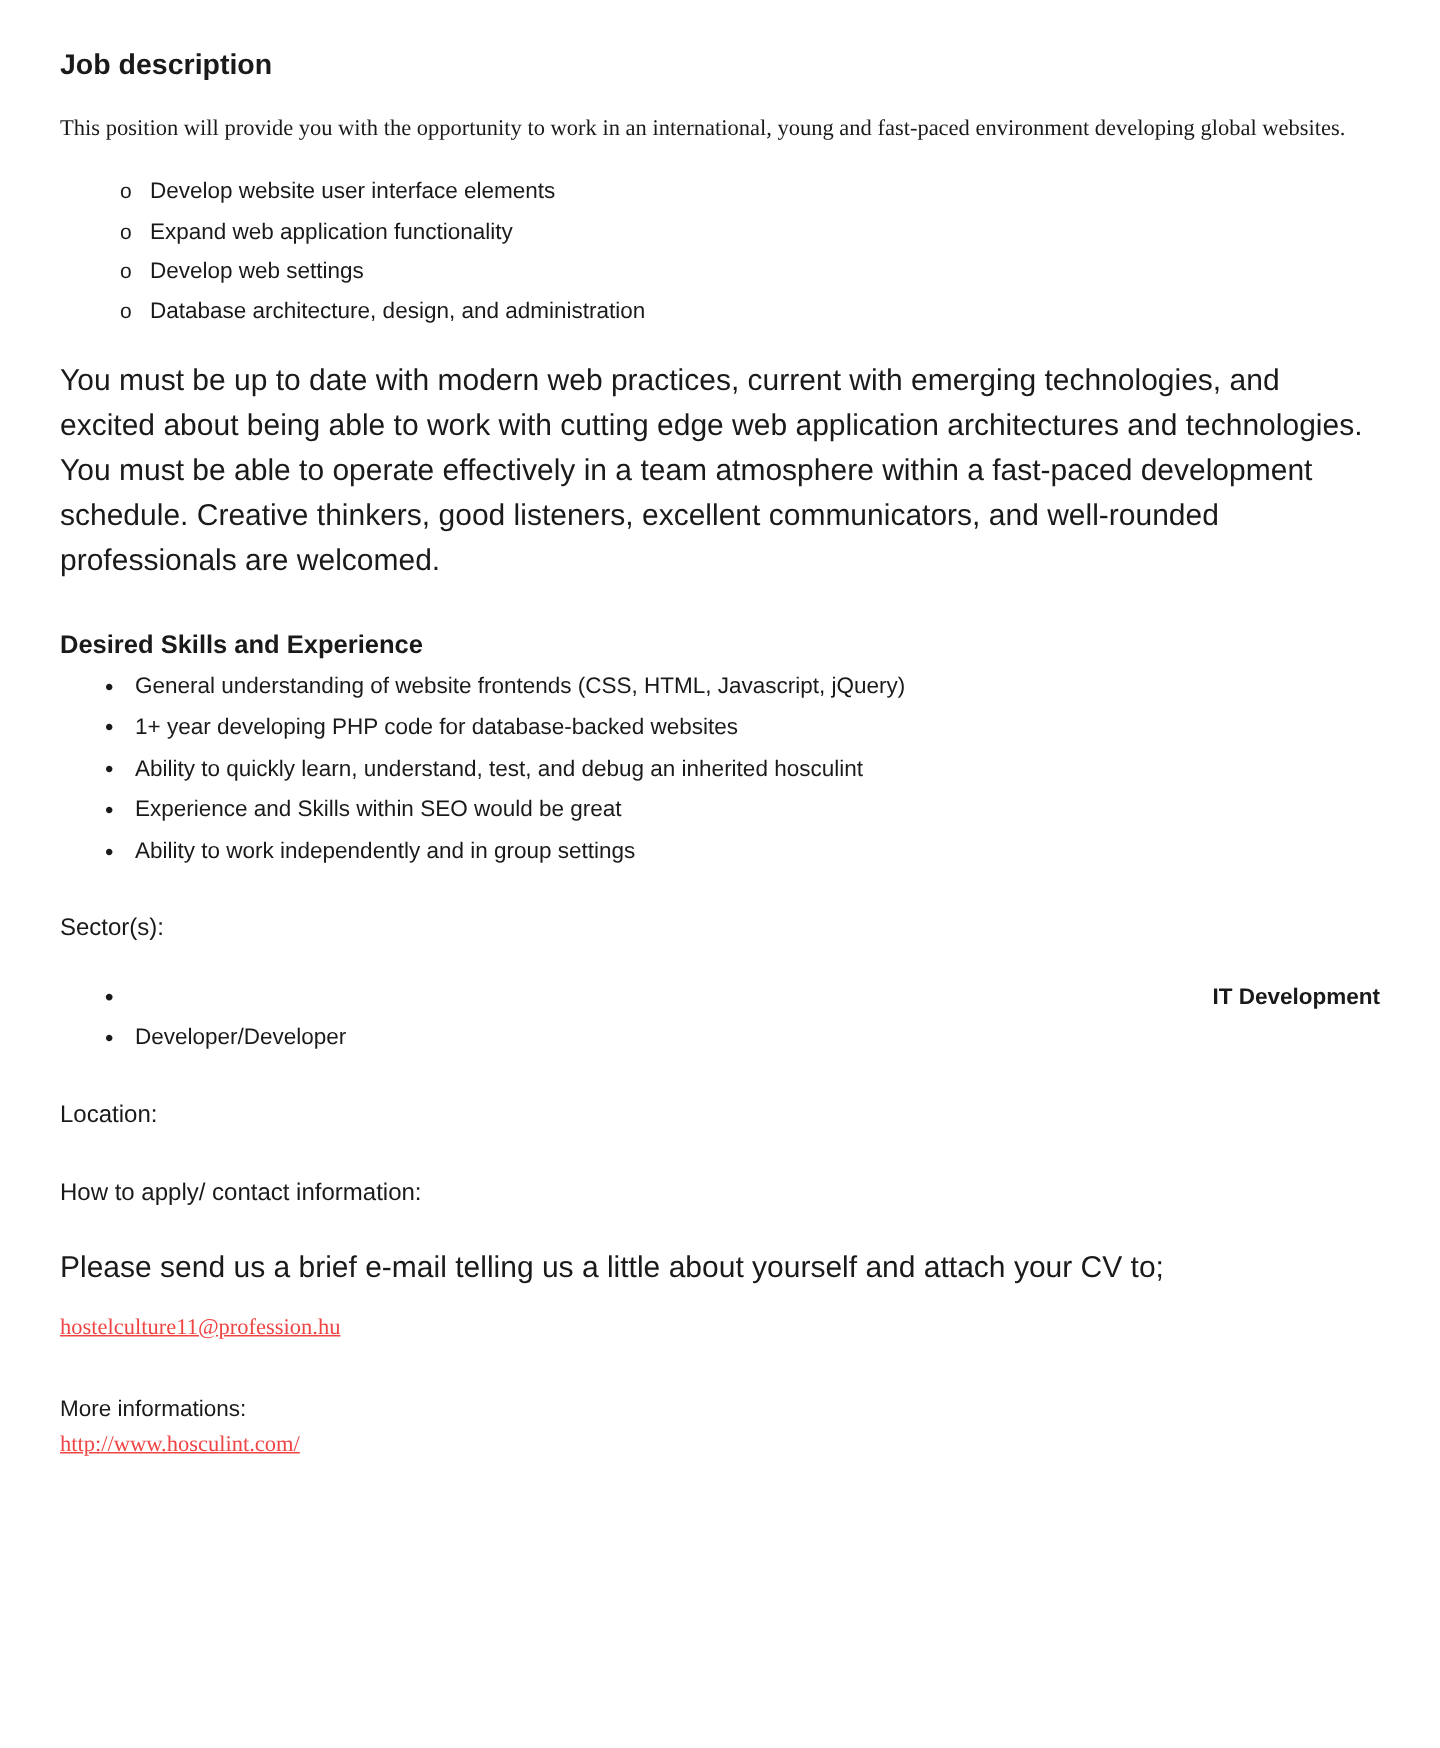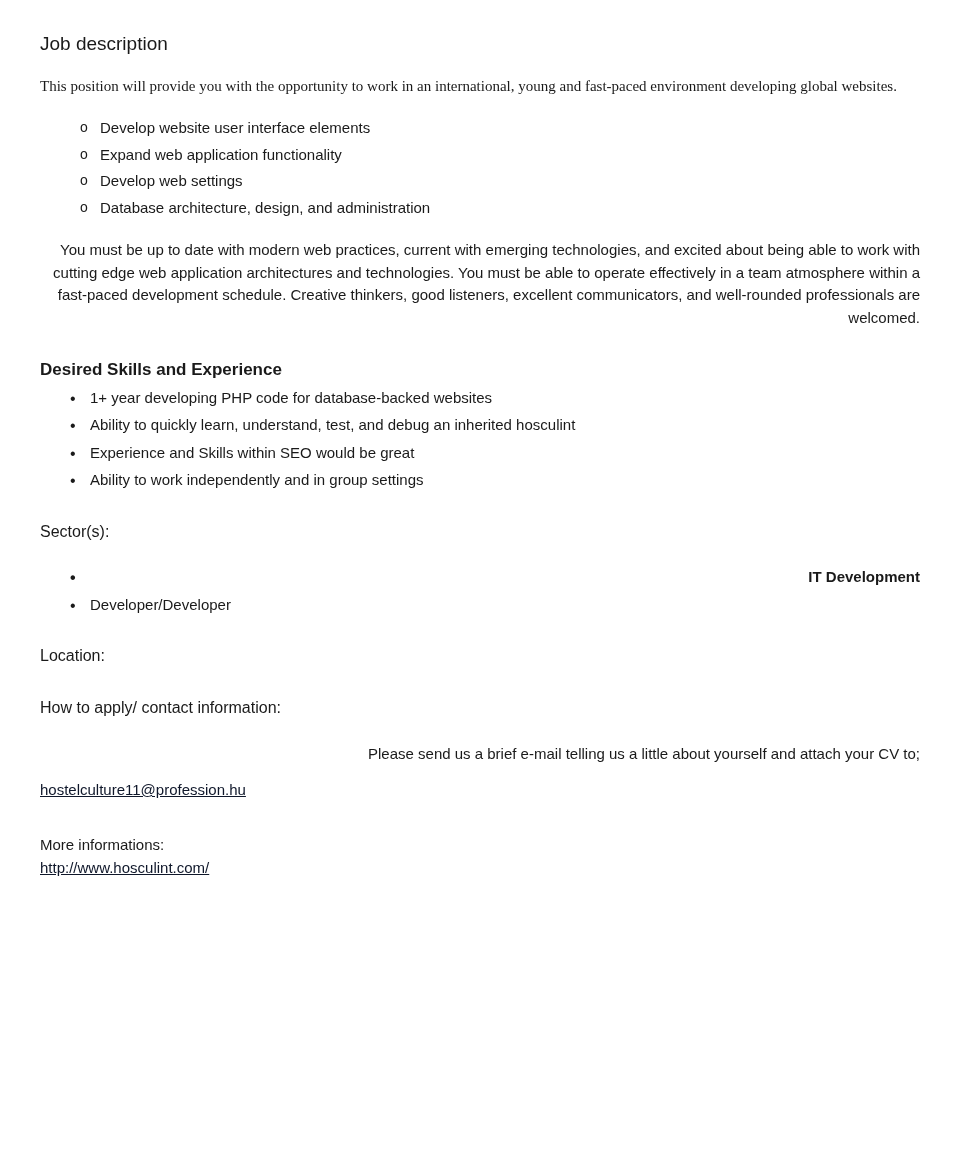--- a/index.html
+++ b/index.html
@@ -17,21 +17,21 @@
       line-height: 1.5;
     }
 
     .page-container {
       max-width: 880px;
       margin: 0 auto;
     }
 
     h1.section-heading {
       font-size: 19px;
-      font-weight: normal;
+      font-weight: bold;
       margin-bottom: 16px;
     }
 
     h2.section-heading {
       font-size: 17px;
       font-weight: bold;
       margin-bottom: 4px;
     }
 
     .intro-paragraph {
@@ -53,22 +53,21 @@
 
     .bullet-list-o li::before {
       content: 'o';
       position: absolute;
       left: 0;
       font-size: 14px;
     }
 
     .body-paragraph {
       margin-bottom: 14px;
-      font-size: 15px;
-      text-align: right;
+      font-size: 20px;
     }
 
     .section-block {
       margin-bottom: 28px;
     }
 
     .bullet-list-dot {
       list-style: none;
       margin: 0 0 16px 30px;
     }
@@ -86,23 +85,24 @@
       left: 0;
       font-size: 16px;
     }
 
     .label-bold {
       font-weight: normal;
       font-size: 16px;
     }
 
     .link-text {
-      color: #0f172a;
+      color: #ef4444;
       text-decoration: underline;
       cursor: pointer;
+      font-family: Liberation Serif, serif;
     }
 
     .more-info-block {
       margin-top: 10px;
     }
   </style>
 </head>
 <body>
 
 <div class="page-container">
@@ -119,20 +119,21 @@
         <li>Database architecture, design, and administration</li>
       </ul>
 
     <p class="body-paragraph">You must be up to date with modern web practices, current with emerging technologies, and excited about being able to work with cutting edge web application architectures and technologies. You must be able to operate effectively in a team atmosphere within a fast-paced development schedule. Creative thinkers, good listeners, excellent communicators, and well-rounded professionals are welcomed.</p>
   </div>
 
   <div class="section-block">
     <h2 class="section-heading">Desired Skills and Experience</h2>
 
     <ul class="bullet-list-dot">
+    <li>General understanding of website frontends (CSS, HTML, Javascript, jQuery)</li>
         <li>1+ year developing PHP code for database-backed websites</li>
         <li>Ability to quickly learn, understand, test, and debug an inherited hosculint</li>
         <li>Experience and Skills within SEO would be great</li>
         <li>Ability to work independently and in group settings</li>
       </ul>
   </div>
 
   <div class="section-block">
     <p class="label-bold">Sector(s):</p>
     <br>

